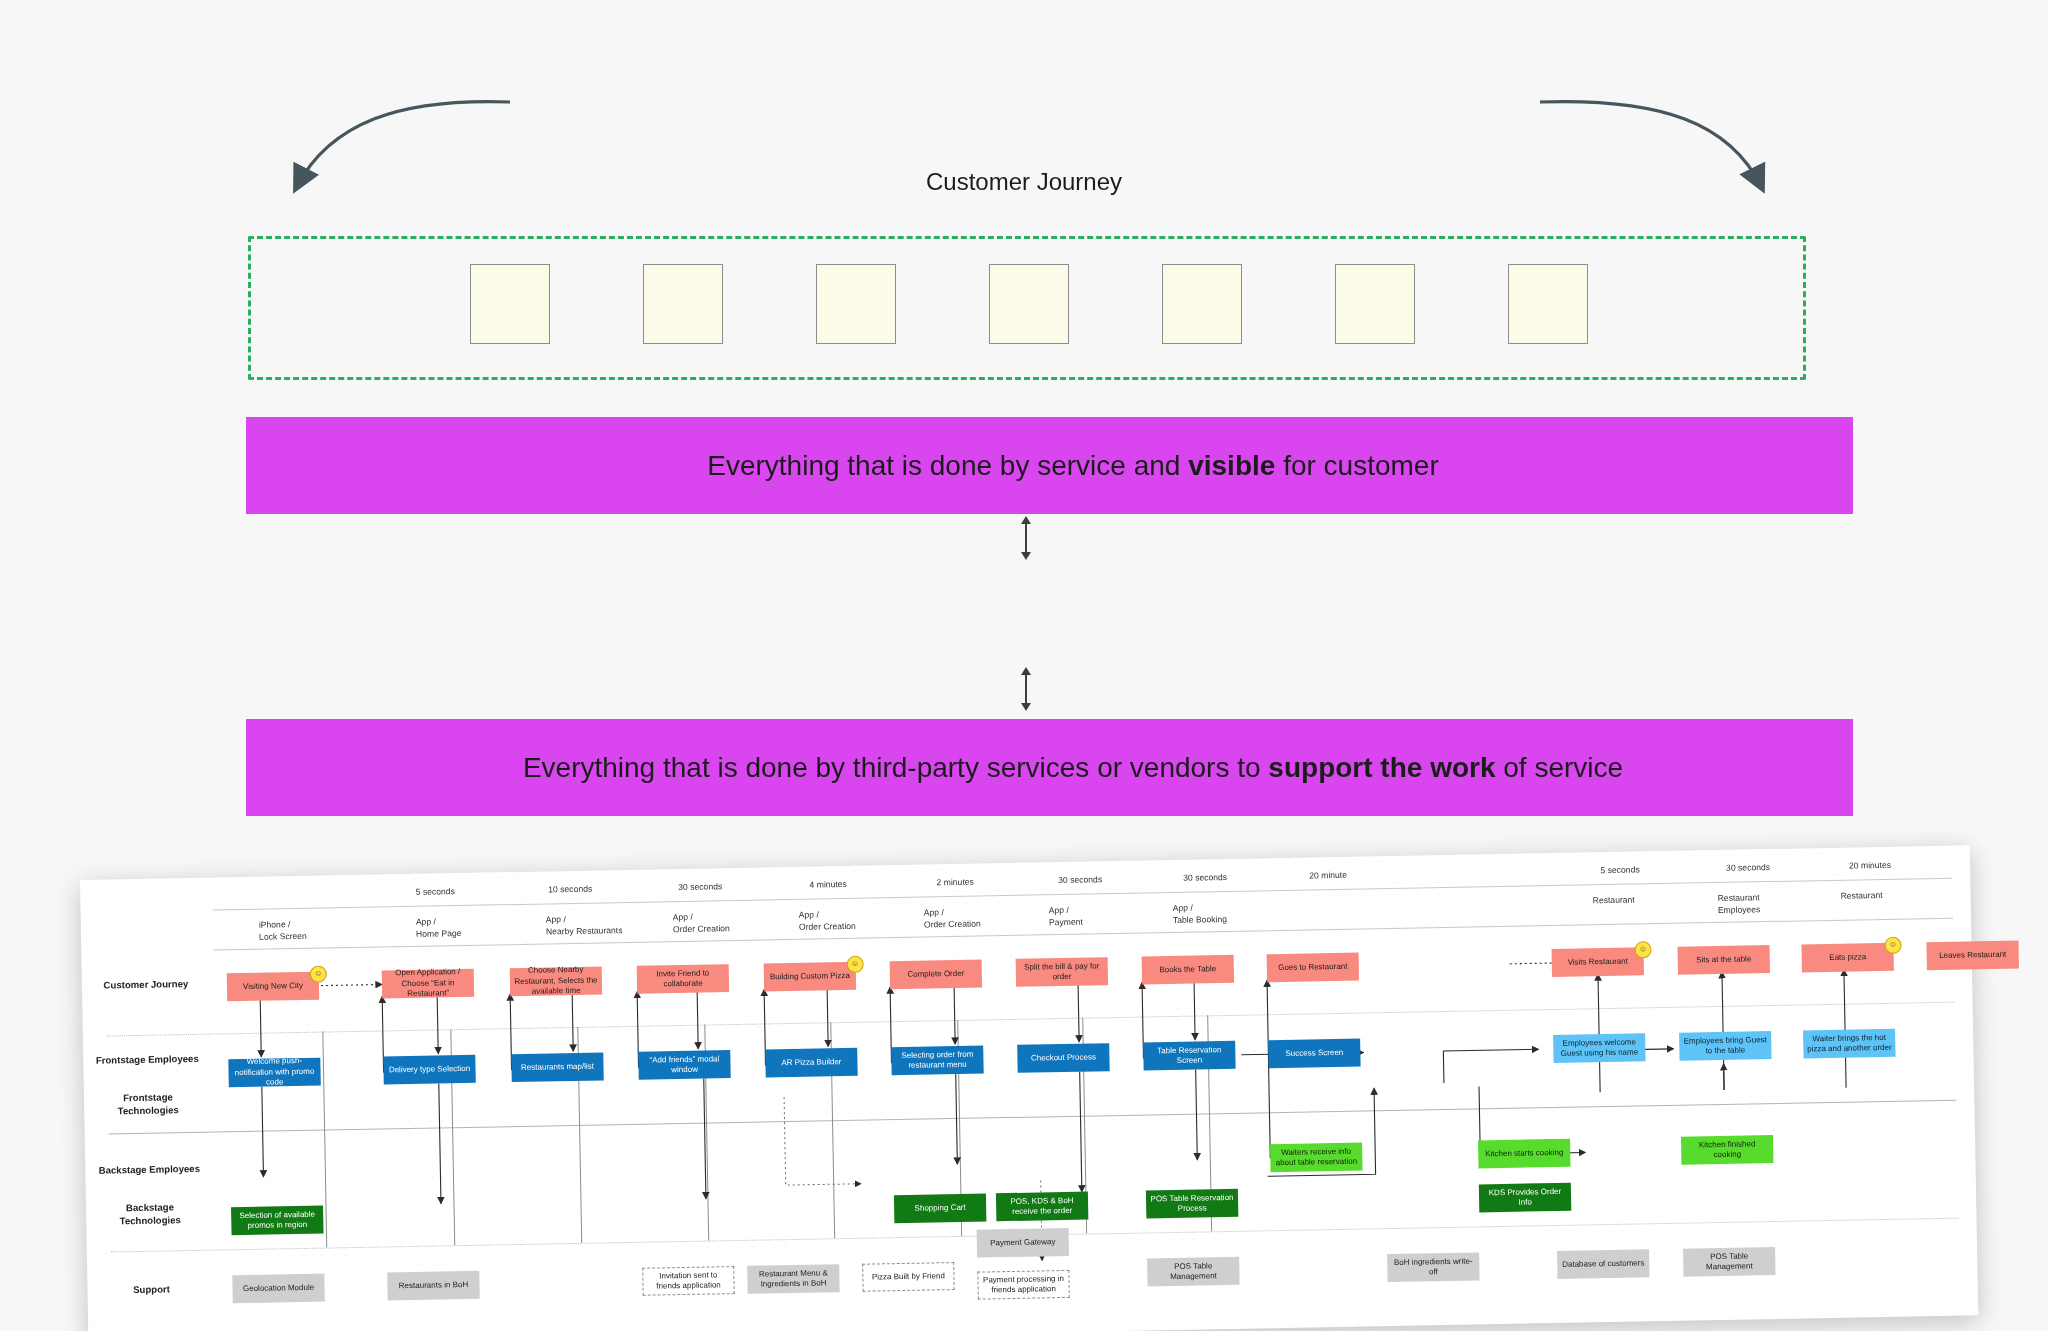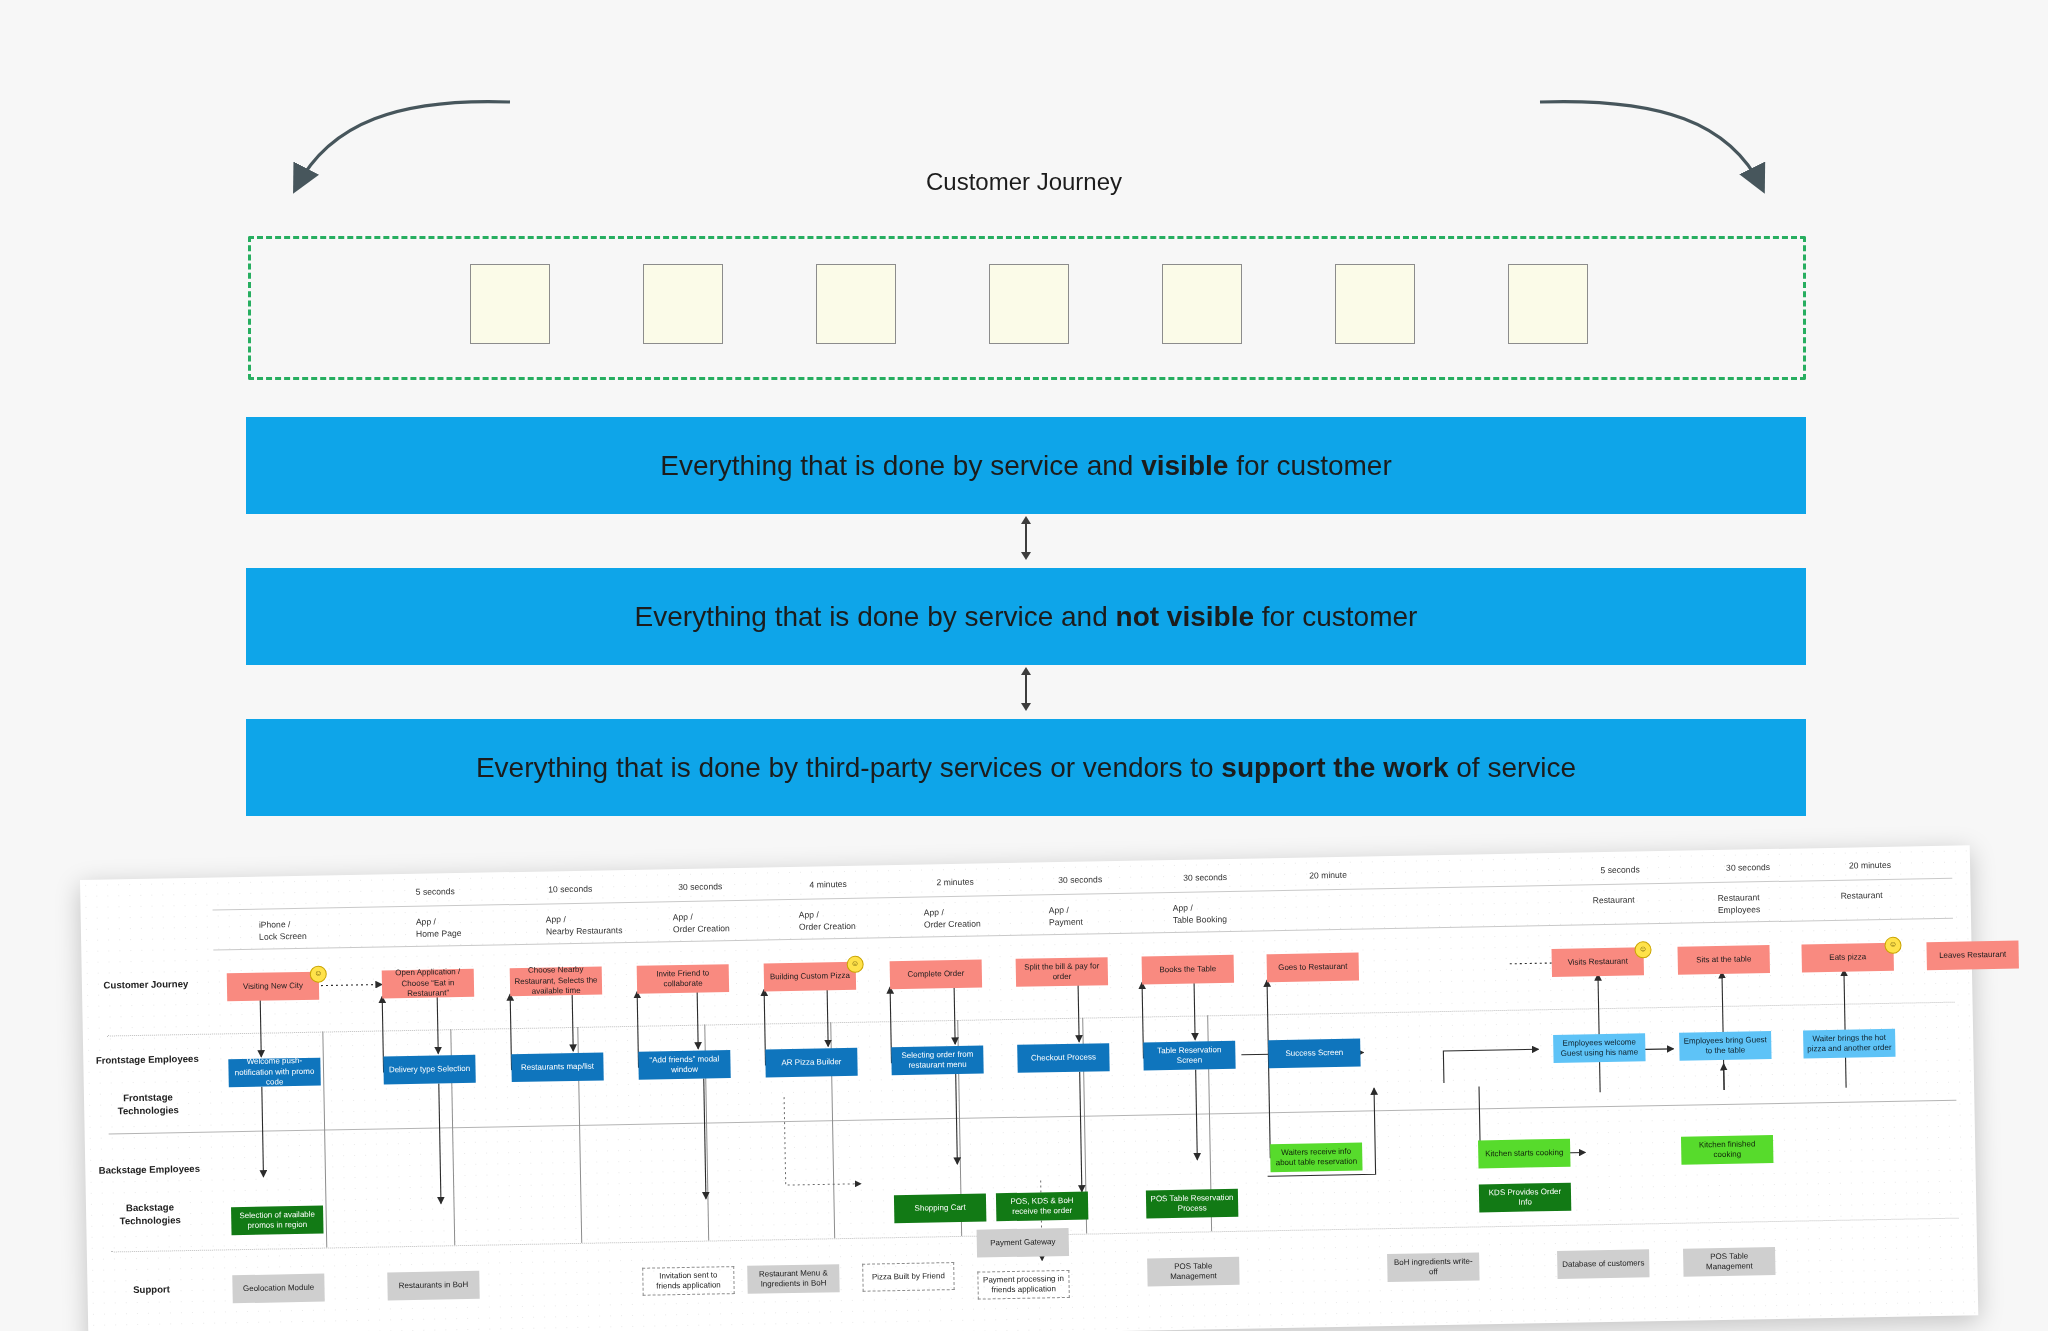--- a/index.html
+++ b/index.html
@@ -33,22 +33,22 @@
     border:3px dashed #27ae60;box-sizing:border-box;border-radius:2px;
   }
   .journey-card{
     position:absolute;top:264px;width:80px;height:80px;
     background:#fbfbe8;border:1px solid #8c8c8c;box-sizing:border-box;
   }
 
   
   .band{
     position:absolute;left:246px;width:1560px;height:97px;
-    background:#0ea5e9;display:flex;align-items:center;justify-content:center;
-    font-size:28px;color:#1c1c1c;text-align:center;
+    background:#d946ef;display:flex;align-items:center;justify-content:center;
+    font-size:28px;color:#1c1c1c;text-align:center;padding-left:47px;
   }
   .band b{font-weight:700;}
   .band-1{top:417px;}
   .band-2{top:568px;}
   .band-3{top:719px;}
 
   .vconn{position:absolute;left:1015px;width:22px;height:44px;}
 
   
   .sheet-wrap{
@@ -138,23 +138,20 @@
   <div class="band band-1">
     <span><span>Everything that is done by service and </span><b>visible</b><span> for customer</span></span>
   </div>
 
   <svg class="vconn" style="top:516px" viewBox="0 0 22 44">
     <path d="M11,4 L11,40" stroke="#3d3d3d" stroke-width="2"></path>
     <path d="M11,0 L16,8 L6,8 z" fill="#3d3d3d"></path>
     <path d="M11,44 L16,36 L6,36 z" fill="#3d3d3d"></path>
   </svg>
 
-  <div class="band band-2">
-    <span><span>Everything that is done by service and </span><b>not visible</b><span> for customer</span></span>
-  </div>
 
   <svg class="vconn" style="top:667px" viewBox="0 0 22 44">
     <path d="M11,4 L11,40" stroke="#3d3d3d" stroke-width="2"></path>
     <path d="M11,0 L16,8 L6,8 z" fill="#3d3d3d"></path>
     <path d="M11,44 L16,36 L6,36 z" fill="#3d3d3d"></path>
   </svg>
 
   <div class="band band-3">
     <span><span>Everything that is done by third-party services or vendors to </span><b>support the work</b><span> of service</span></span>
   </div>

